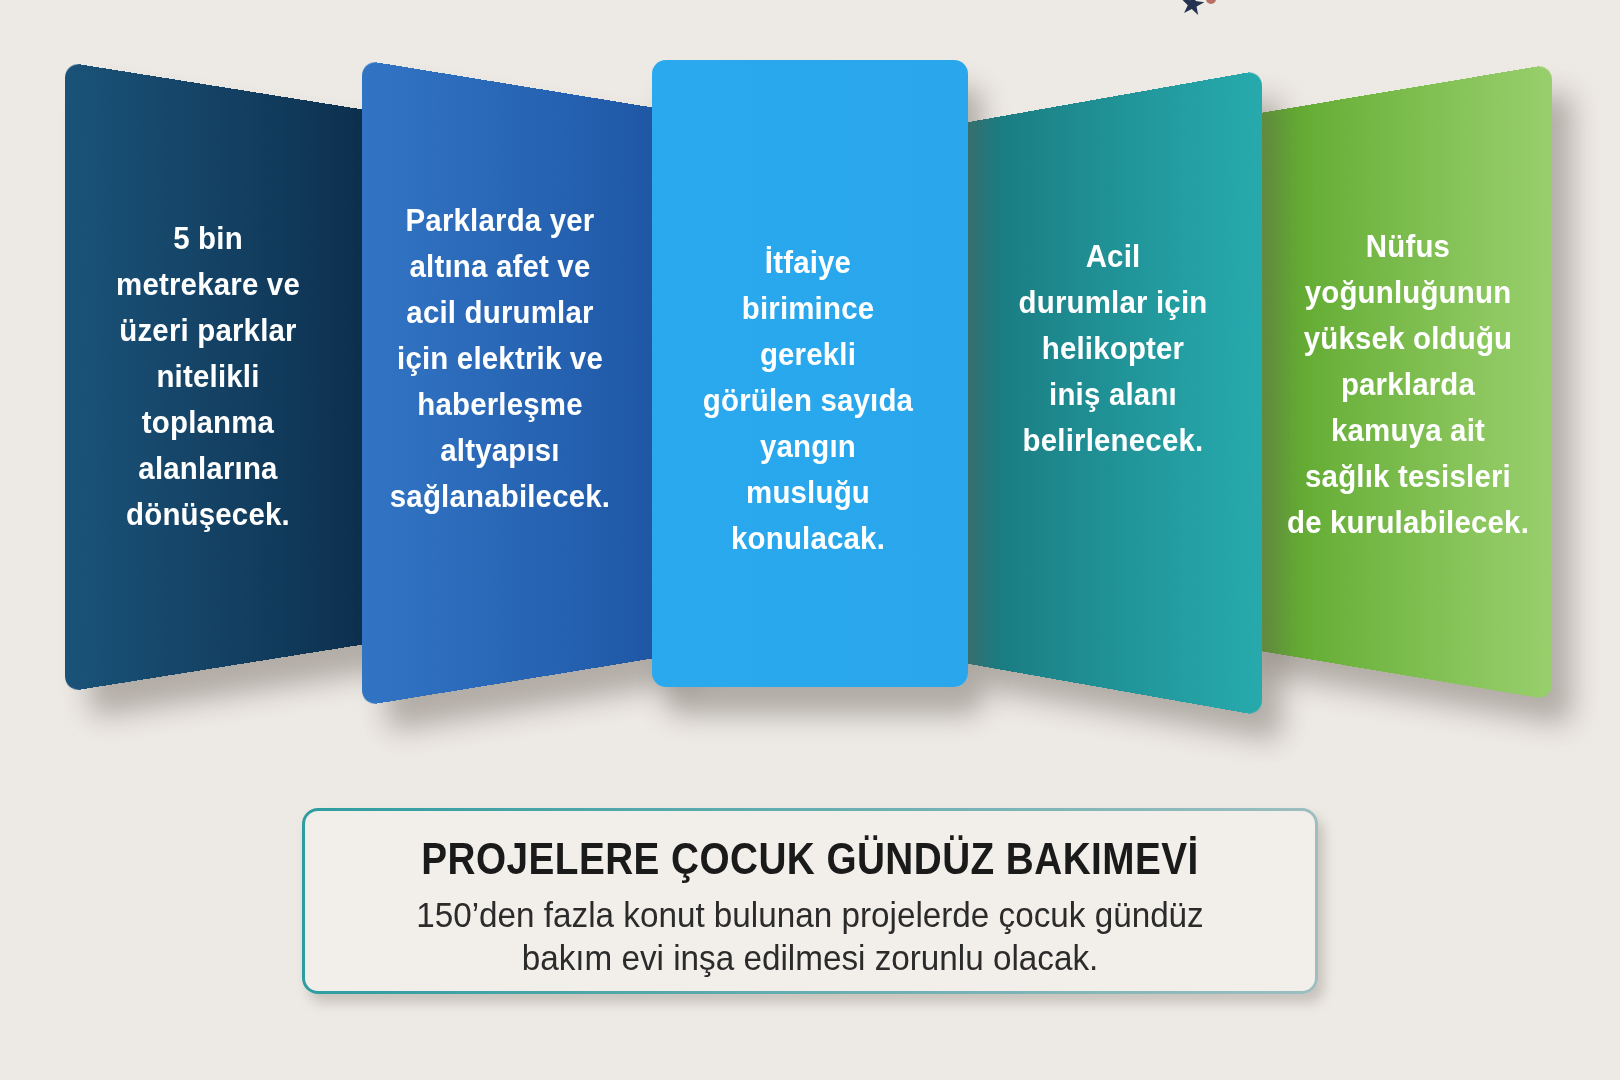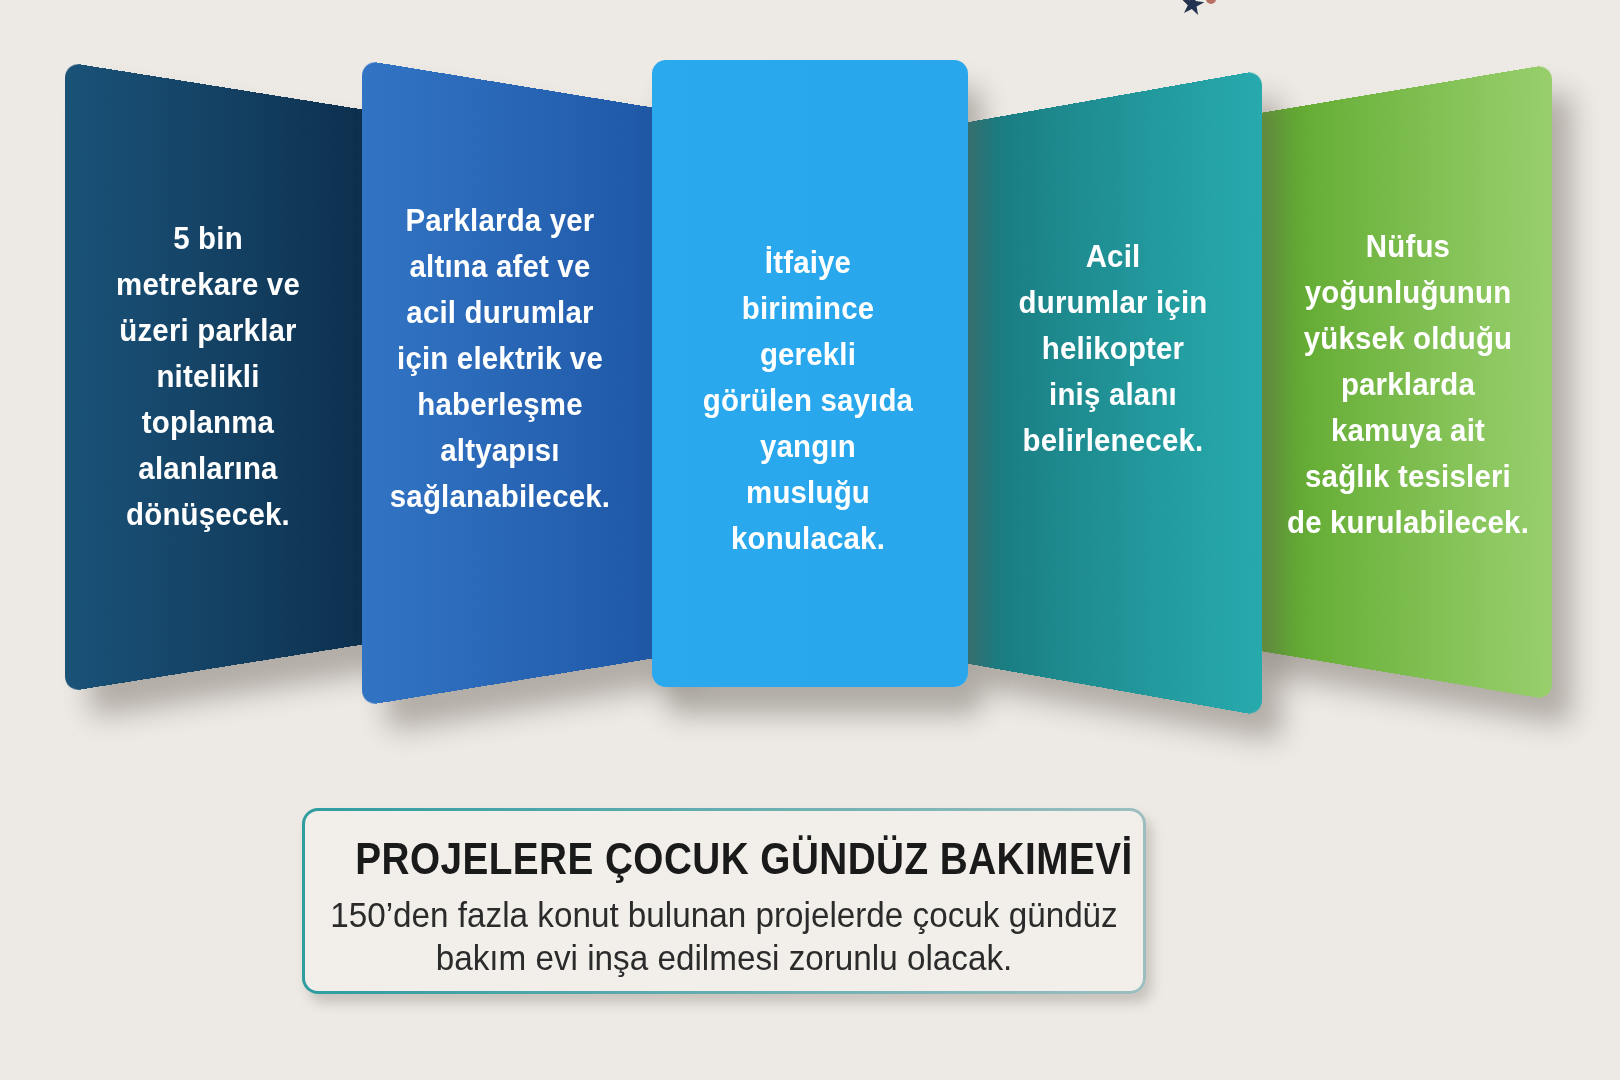--- a/index.html
+++ b/index.html
@@ -59,21 +59,21 @@
   }
   .reddot{
     position:absolute;left:1206px;top:-6px;z-index:5;
     width:10px;height:10px;border-radius:50%;
     background:#AC5A4E;opacity:0.85;
   }
 
   
   .info-border{
     position:absolute;left:302px;top:808px;z-index:15;
-    width:844px;height:186px;
+    width:1016px;height:186px;
     border-radius:16px;
     box-shadow:6px 9px 12px rgba(145,139,131,0.4);
   }
   .info-inner{
     position:absolute;left:3px;top:3px;right:3px;bottom:3px;
     border-radius:13px;
     background:#F2EFEA;
     text-align:center;
   }
   .info-title{

